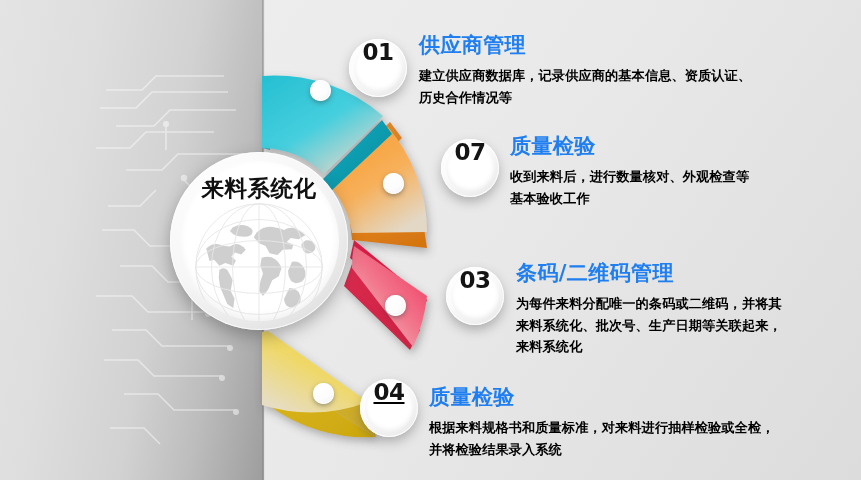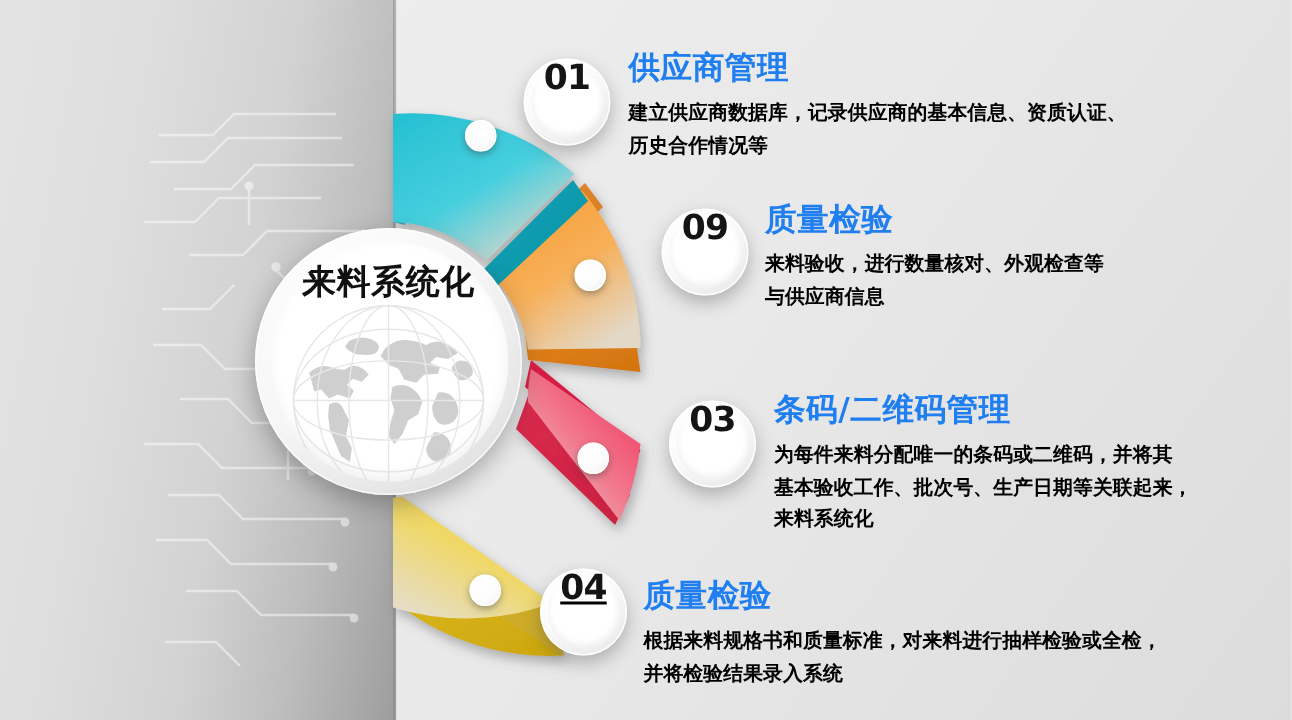--- a/index.html
+++ b/index.html
@@ -273,38 +273,38 @@
   </div>
   <div class="item" style="left:419px; top:33px; width:430px;">
     <div class="item-title">供应商管理</div>
     <div class="item-desc">
       <div>建立供应商数据库，记录供应商的基本信息、资质认证、</div>
       <div>历史合作情况等</div>
     </div>
   </div>
 
   <div class="badge" style="left:441px; top:139px;">
-    <span>09</span>
+    <span>07</span>
   </div>
   <div class="item" style="left:510px; top:134px; width:345px;">
     <div class="item-title">质量检验</div>
     <div class="item-desc">
-      <div>来料验收，进行数量核对、外观检查等</div>
-      <div>与供应商信息</div>
+      <div>收到来料后，进行数量核对、外观检查等</div>
+      <div>基本验收工作</div>
     </div>
   </div>
 
   <div class="badge" style="left:446px; top:267px;">
     <span>03</span>
   </div>
   <div class="item" style="left:516px; top:261px; width:340px;">
     <div class="item-title">条码/二维码管理</div>
     <div class="item-desc">
       <div>为每件来料分配唯一的条码或二维码，并将其</div>
-      <div>基本验收工作、批次号、生产日期等关联起来，</div>
+      <div>来料系统化、批次号、生产日期等关联起来，</div>
       <div>来料系统化</div>
     </div>
   </div>
 
   <div class="badge" style="left:360px; top:379px;text-decoration:underline;">
     <span>04</span>
   </div>
   <div class="item" style="left:429px; top:385px; width:425px;">
     <div class="item-title">质量检验</div>
     <div class="item-desc">

